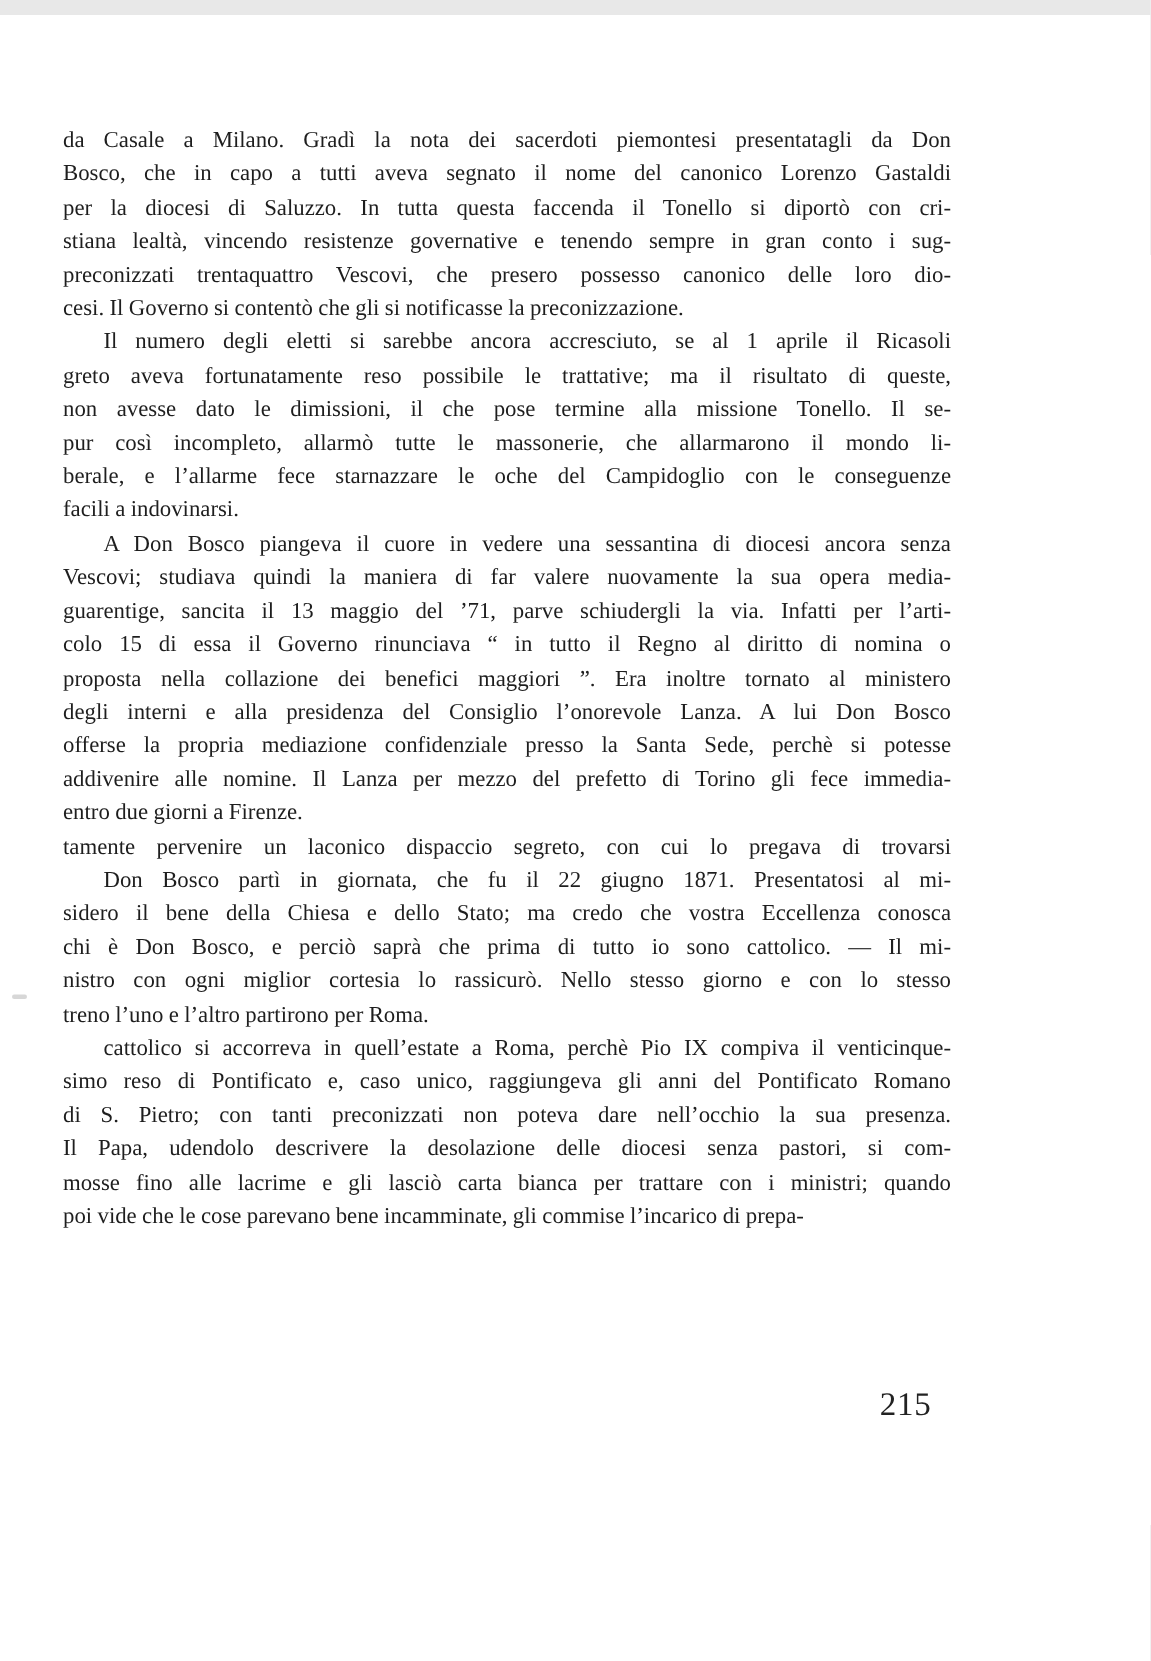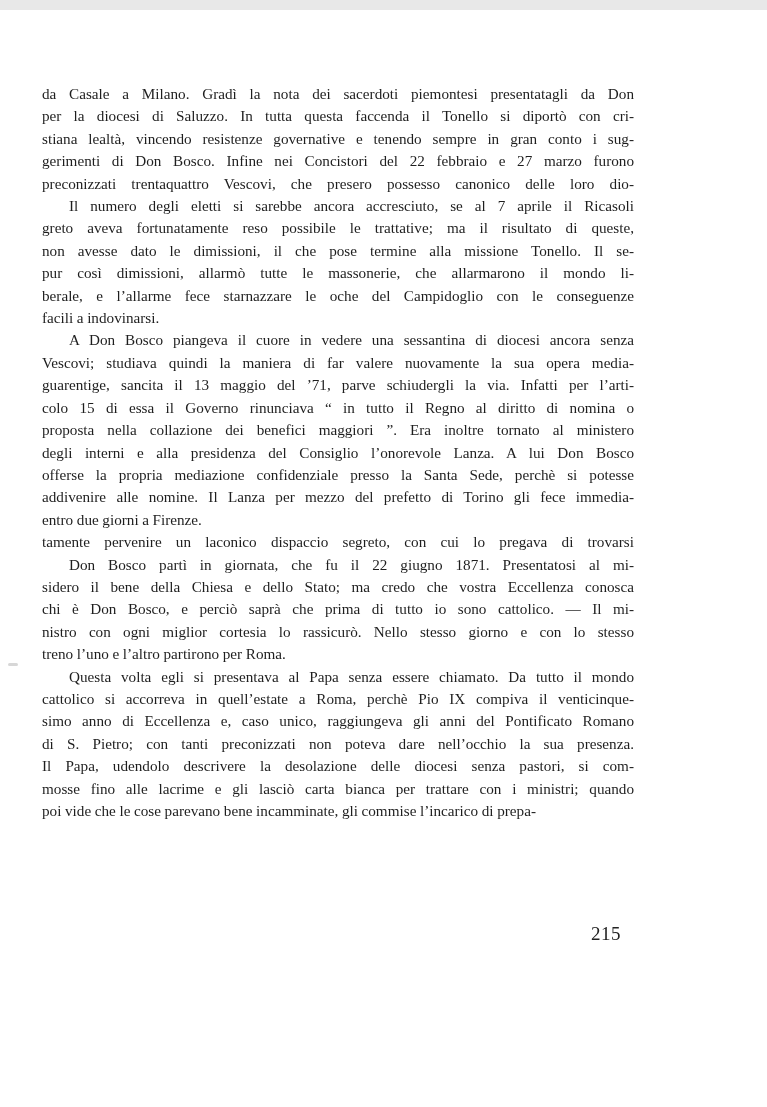--- a/index.html
+++ b/index.html
@@ -37,21 +37,21 @@
   .line.last {
     text-align-last: left;
   }
   .para.indent .line:first-child {
     text-indent: 27px;
   }
   .page-number {
     position: absolute;
     top: 913px;
     right: 146px;
-    font-size: 19px;
+    font-size: 22px;
     letter-spacing: 0.5px;
     color: #222222;
   }
   .margin-speck {
     position: absolute;
     left: 8px;
     top: 653px;
     width: 10px;
     height: 3px;
     background: #9a9a9a;
@@ -59,30 +59,31 @@
     border-radius: 2px;
   }
 </style>
 </head>
 <body>
 
 <div class="book-page">
   <div class="text-block">
       <div class="para">
         <div class="line">da Casale a Milano. Gradì la nota dei sacerdoti piemontesi presentatagli da Don</div>
+        <div class="line">Bosco, che in capo a tutti aveva segnato il nome del canonico Lorenzo Gastaldi</div>
         <div class="line">per la diocesi di Saluzzo. In tutta questa faccenda il Tonello si diportò con cri-</div>
         <div class="line">stiana lealtà, vincendo resistenze governative e tenendo sempre in gran conto i sug-</div>
-        <div class="line">gerimenti di Don Bosco. Infine nei Concistori del 22 febbraio e 27 marzo furono</div>
         <div class="line">preconizzati trentaquattro Vescovi, che presero possesso canonico delle loro dio-</div>
+        <div class="line last">cesi. Il Governo si contentò che gli si notificasse la preconizzazione.</div>
       </div>
       <div class="para indent">
-        <div class="line">Il numero degli eletti si sarebbe ancora accresciuto, se al 7 aprile il Ricasoli</div>
+        <div class="line">Il numero degli eletti si sarebbe ancora accresciuto, se al 1 aprile il Ricasoli</div>
         <div class="line">greto aveva fortunatamente reso possibile le trattative; ma il risultato di queste,</div>
         <div class="line">non avesse dato le dimissioni, il che pose termine alla missione Tonello. Il se-</div>
-        <div class="line">pur così dimissioni, allarmò tutte le massonerie, che allarmarono il mondo li-</div>
+        <div class="line">pur così incompleto, allarmò tutte le massonerie, che allarmarono il mondo li-</div>
         <div class="line">berale, e l’allarme fece starnazzare le oche del Campidoglio con le conseguenze</div>
         <div class="line last">facili a indovinarsi.</div>
       </div>
       <div class="para indent">
         <div class="line">A Don Bosco piangeva il cuore in vedere una sessantina di diocesi ancora senza</div>
         <div class="line">Vescovi; studiava quindi la maniera di far valere nuovamente la sua opera media-</div>
         <div class="line">guarentige, sancita il 13 maggio del ’71, parve schiudergli la via. Infatti per l’arti-</div>
         <div class="line">colo 15 di essa il Governo rinunciava “ in tutto il Regno al diritto di nomina o</div>
         <div class="line">proposta nella collazione dei benefici maggiori ”. Era inoltre tornato al ministero</div>
         <div class="line">degli interni e alla presidenza del Consiglio l’onorevole Lanza. A lui Don Bosco</div>
@@ -92,23 +93,22 @@
         <div class="line">tamente pervenire un laconico dispaccio segreto, con cui lo pregava di trovarsi</div>
       </div>
       <div class="para indent">
         <div class="line">Don Bosco partì in giornata, che fu il 22 giugno 1871. Presentatosi al mi-</div>
         <div class="line">sidero il bene della Chiesa e dello Stato; ma credo che vostra Eccellenza conosca</div>
         <div class="line">chi è Don Bosco, e perciò saprà che prima di tutto io sono cattolico. — Il mi-</div>
         <div class="line">nistro con ogni miglior cortesia lo rassicurò. Nello stesso giorno e con lo stesso</div>
         <div class="line last">treno l’uno e l’altro partirono per Roma.</div>
       </div>
       <div class="para indent">
-        <div class="line">Questa volta egli si presentava al Papa senza essere chiamato. Da tutto il mondo</div>
         <div class="line">cattolico si accorreva in quell’estate a Roma, perchè Pio IX compiva il venticinque-</div>
-        <div class="line">simo anno di Eccellenza e, caso unico, raggiungeva gli anni del Pontificato Romano</div>
+        <div class="line">simo reso di Pontificato e, caso unico, raggiungeva gli anni del Pontificato Romano</div>
         <div class="line">di S. Pietro; con tanti preconizzati non poteva dare nell’occhio la sua presenza.</div>
         <div class="line">Il Papa, udendolo descrivere la desolazione delle diocesi senza pastori, si com-</div>
         <div class="line">mosse fino alle lacrime e gli lasciò carta bianca per trattare con i ministri; quando</div>
         <div class="line last">poi vide che le cose parevano bene incamminate, gli commise l’incarico di prepa-</div>
       </div>
     </div>
   <div class="page-number">215</div>
   <div class="margin-speck"></div>
 </div>
 

